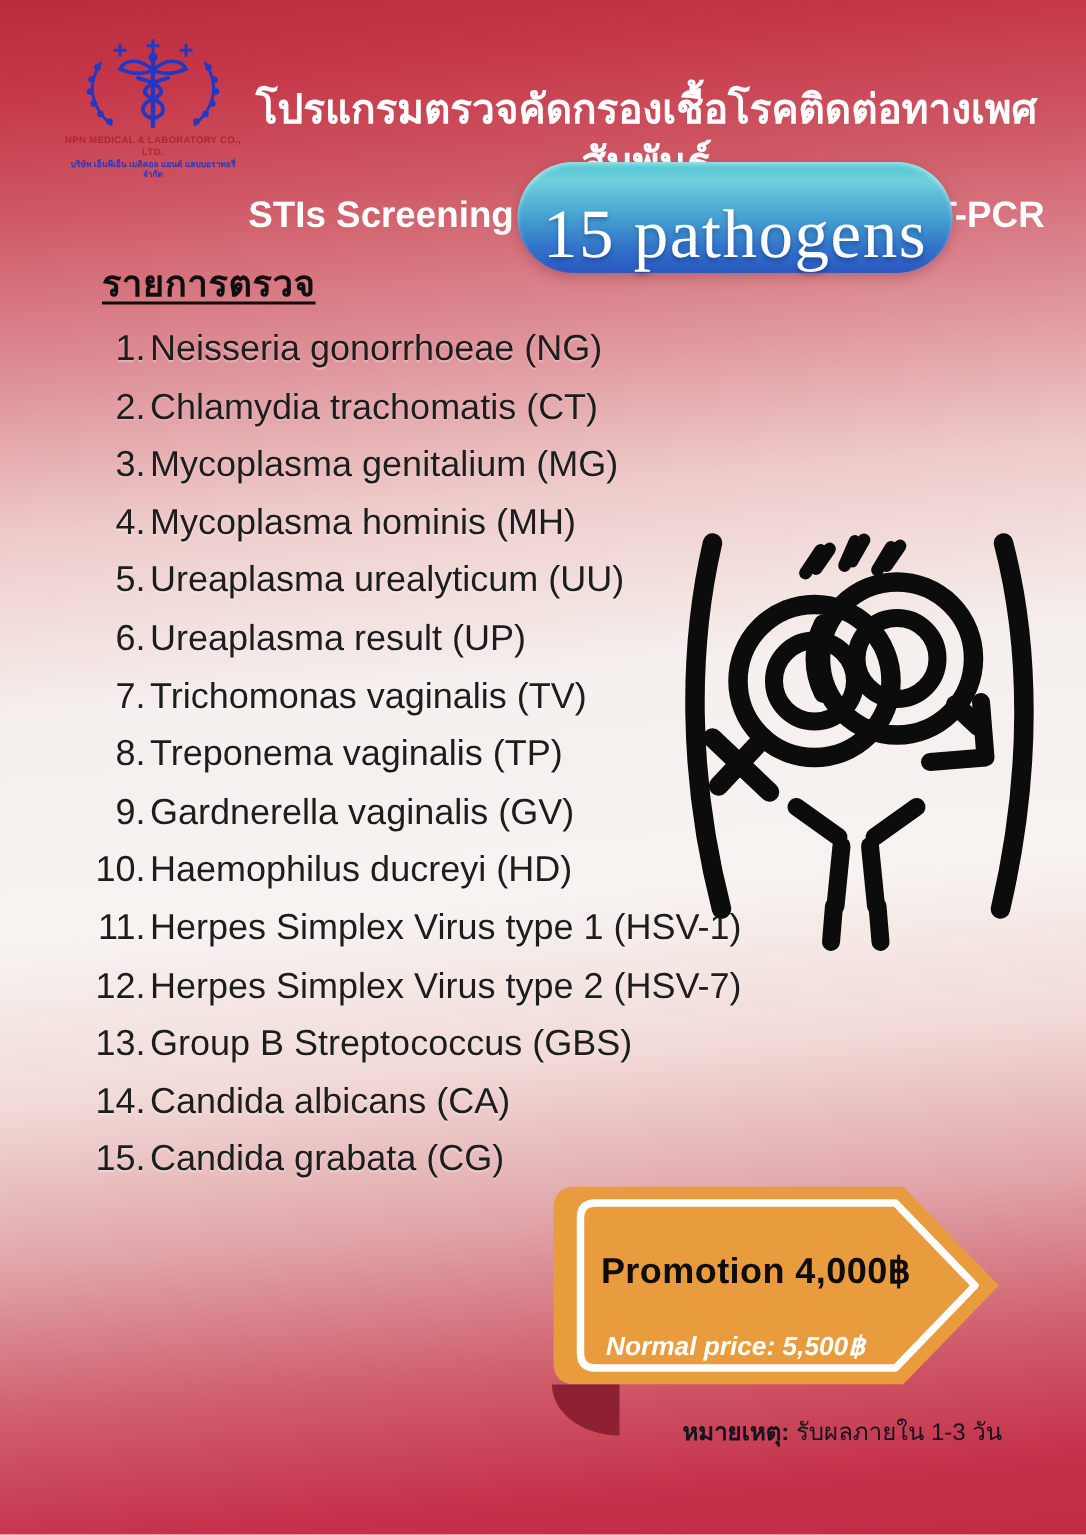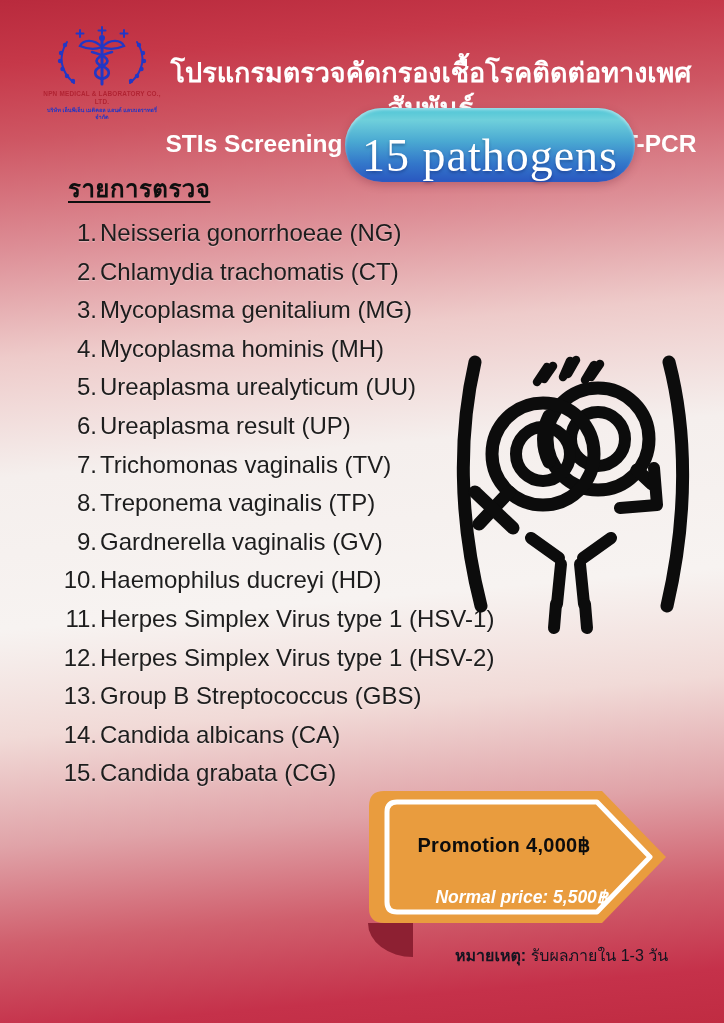--- a/index.html
+++ b/index.html
@@ -53,24 +53,24 @@
     white-space:nowrap;
   }
   .prow .lbl{padding-left:3px;}
   
   .illus{position:absolute;left:443px;top:346px;width:268px;height:290px;}
   
   .promo{position:absolute;left:366px;top:791px;width:302px;height:132px;}
   .promo svg{position:absolute;left:0;top:0;}
   .promo .p-main{
     position:absolute;left:12px;top:42px;width:252px;text-align:center;
-    font-size:20px;font-weight:800;color:#0d0d0d;letter-spacing:.3px;
+    font-size:24px;font-weight:800;color:#0d0d0d;letter-spacing:.3px;
   }
   .promo .p-normal{
-    position:absolute;left:38px;top:96px;width:204px;text-align:right;
+    position:absolute;left:38px;top:96px;width:204px;text-align:left;
     font-size:17.5px;font-style:italic;font-weight:600;color:#fff;
   }
   .fold{
     position:absolute;left:368px;top:923px;width:45px;height:34px;
     background:var(--fold_red,#8d2032);
     border-radius:0 0 0 100%;
   }
   
   .remark{position:absolute;left:455px;top:944px;font-size:16px;color:#141420;line-height:1.5;}
   .remark b{font-weight:800;}
@@ -183,21 +183,21 @@
       <span class="lbl">Haemophilus ducreyi (HD)</span>
     </div>
 
     <div class="prow">
       <span class="num">11.</span>
       <span class="lbl">Herpes Simplex Virus type 1 (HSV-1)</span>
     </div>
 
     <div class="prow">
       <span class="num">12.</span>
-      <span class="lbl">Herpes Simplex Virus type 1 (HSV-2)</span>
+      <span class="lbl">Herpes Simplex Virus type 2 (HSV-7)</span>
     </div>
 
     <div class="prow">
       <span class="num">13.</span>
       <span class="lbl">Group B Streptococcus (GBS)</span>
     </div>
 
     <div class="prow">
       <span class="num">14.</span>
       <span class="lbl">Candida albicans (CA)</span>

